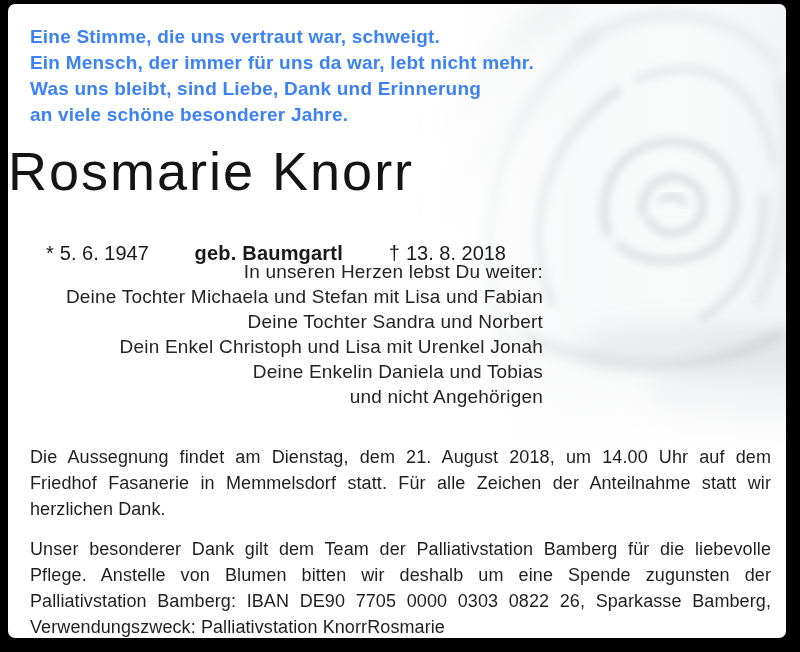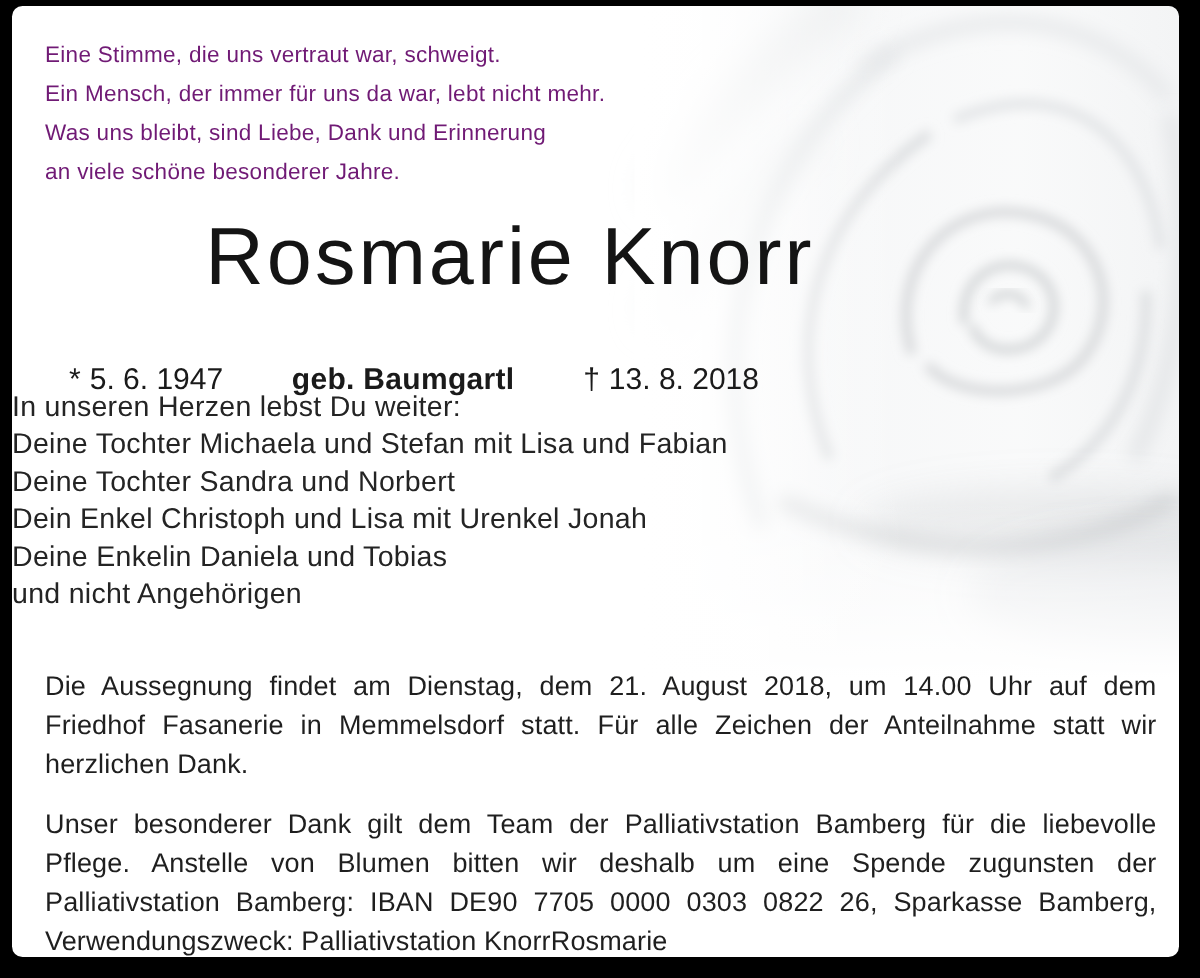--- a/index.html
+++ b/index.html
@@ -34,30 +34,31 @@
     width: 778px;
     height: 634px;
     z-index: 0;
   }
   .txt { position: absolute; z-index: 2; color: #1c1c1c; }
 
   .verse {
     left: 22px;
     top: 20px;
     width: 520px;
-    font-size: 15px;
+    font-size: 19px;
     line-height: 26px;
     letter-spacing: 0.2px;
-    color: #701a75;
+    color: #3b82f6;
+    font-weight: bold;
   }
   .name {
     left: 0px;
     top: 138px;
     width: 535px;
-    text-align: right;
+    text-align: left;
     font-size: 54px;
     line-height: 58px;
     letter-spacing: 2px;
     color: #141414;
     white-space: nowrap;
   }
   .dates-row {
     left: 38px;
     top: 208px;
     width: 460px;
@@ -68,21 +69,21 @@
     line-height: 26px;
     color: #1a1a1a;
   }
   .dates-row .maiden { font-weight: bold; letter-spacing: 0.2px; margin-top: 28px; }
   .dates-row .sym { display: inline-block; margin-right: 6px; }
 
   .family {
     left: 0px;
     top: 255px;
     width: 535px;
-    text-align: left;
+    text-align: right;
     font-size: 19px;
     line-height: 25px;
     letter-spacing: 0.2px;
     color: #242424;
   }
   .para {
     left: 22px;
     width: 741px;
     font-size: 18px;
     line-height: 26px;

